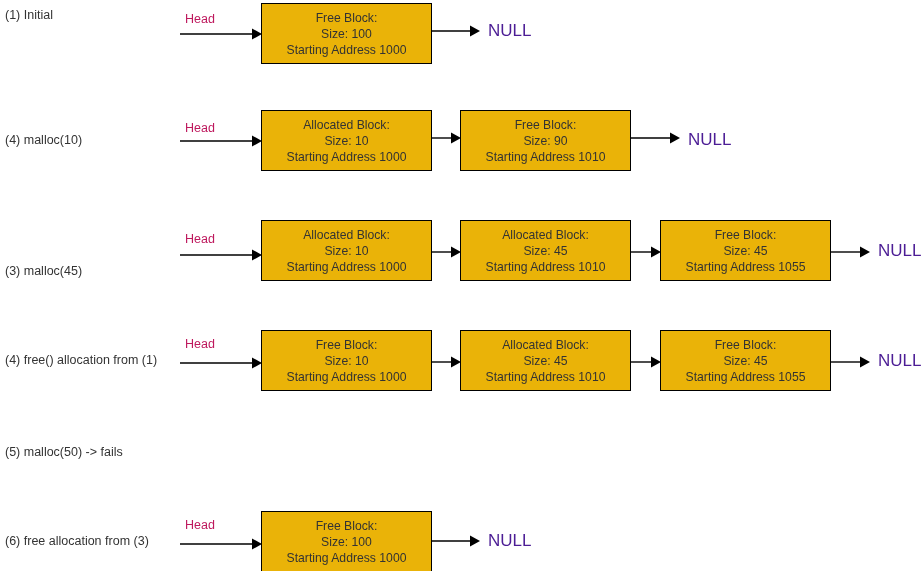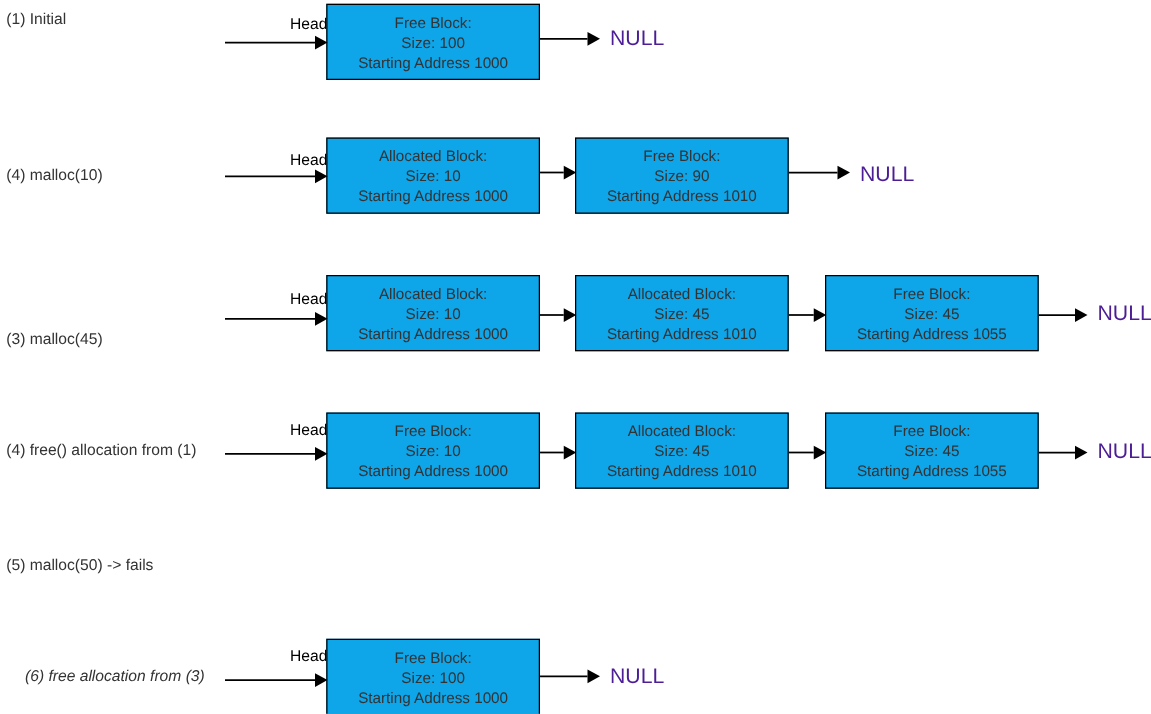--- a/index.html
+++ b/index.html
@@ -32,36 +32,35 @@
     position: absolute;
     font-size: 12.5px;
     line-height: 14px;
     color: #333333;
     white-space: nowrap;
   }
   .head-label {
     position: absolute;
     font-size: 12.5px;
     line-height: 14px;
-    color: #000000;
-    white-space: nowrap;
-    margin-left: 47px;
+    color: #be185d;
+    white-space: nowrap;
   }
   .null-label {
     position: absolute;
     font-size: 17px;
     line-height: 14px;
     color: #4c1d95;
     white-space: nowrap;
   }
   .node-box {
     position: absolute;
     box-sizing: border-box;
     border: 1.4px solid #000000;
-    background: #0ea5e9;
+    background: #eab308;
     display: flex;
     flex-direction: column;
     align-items: center;
     justify-content: center;
     font-size: 12.2px;
     line-height: 16px;
     color: #333333;
     text-align: center;
     white-space: nowrap;
   }
@@ -159,21 +158,21 @@
       <span class="node-line">Starting Address 1055</span>
     </div>
     <div class="null-label" style="left:878px; top:354px;">NULL</div>
   </div>
 
   <div class="row" style="top:0px;height:0px;">
     <div class="step-label" style="left:5px; top:445px;">(5) malloc(50) -&gt; fails</div>
   </div>
 
   <div class="row" style="top:0px;height:0px;">
-    <div class="step-label" style="left:20px; top:534px;font-style:italic;">(6) free allocation from (3)</div>
+    <div class="step-label" style="left:5px; top:534px;">(6) free allocation from (3)</div>
     <div class="head-label" style="left:185px; top:518px;">Head</div>
     <div class="node-box" style="left:261px; top:511px; width:171px; height:61px;">
       <span class="node-line">Free Block:</span>
       <span class="node-line">Size: 100</span>
       <span class="node-line">Starting Address 1000</span>
     </div>
     <div class="null-label" style="left:488px; top:534px;">NULL</div>
   </div>
 
   <svg class="arrow-layer" viewBox="0 0 921 571" xmlns="http://www.w3.org/2000/svg">

